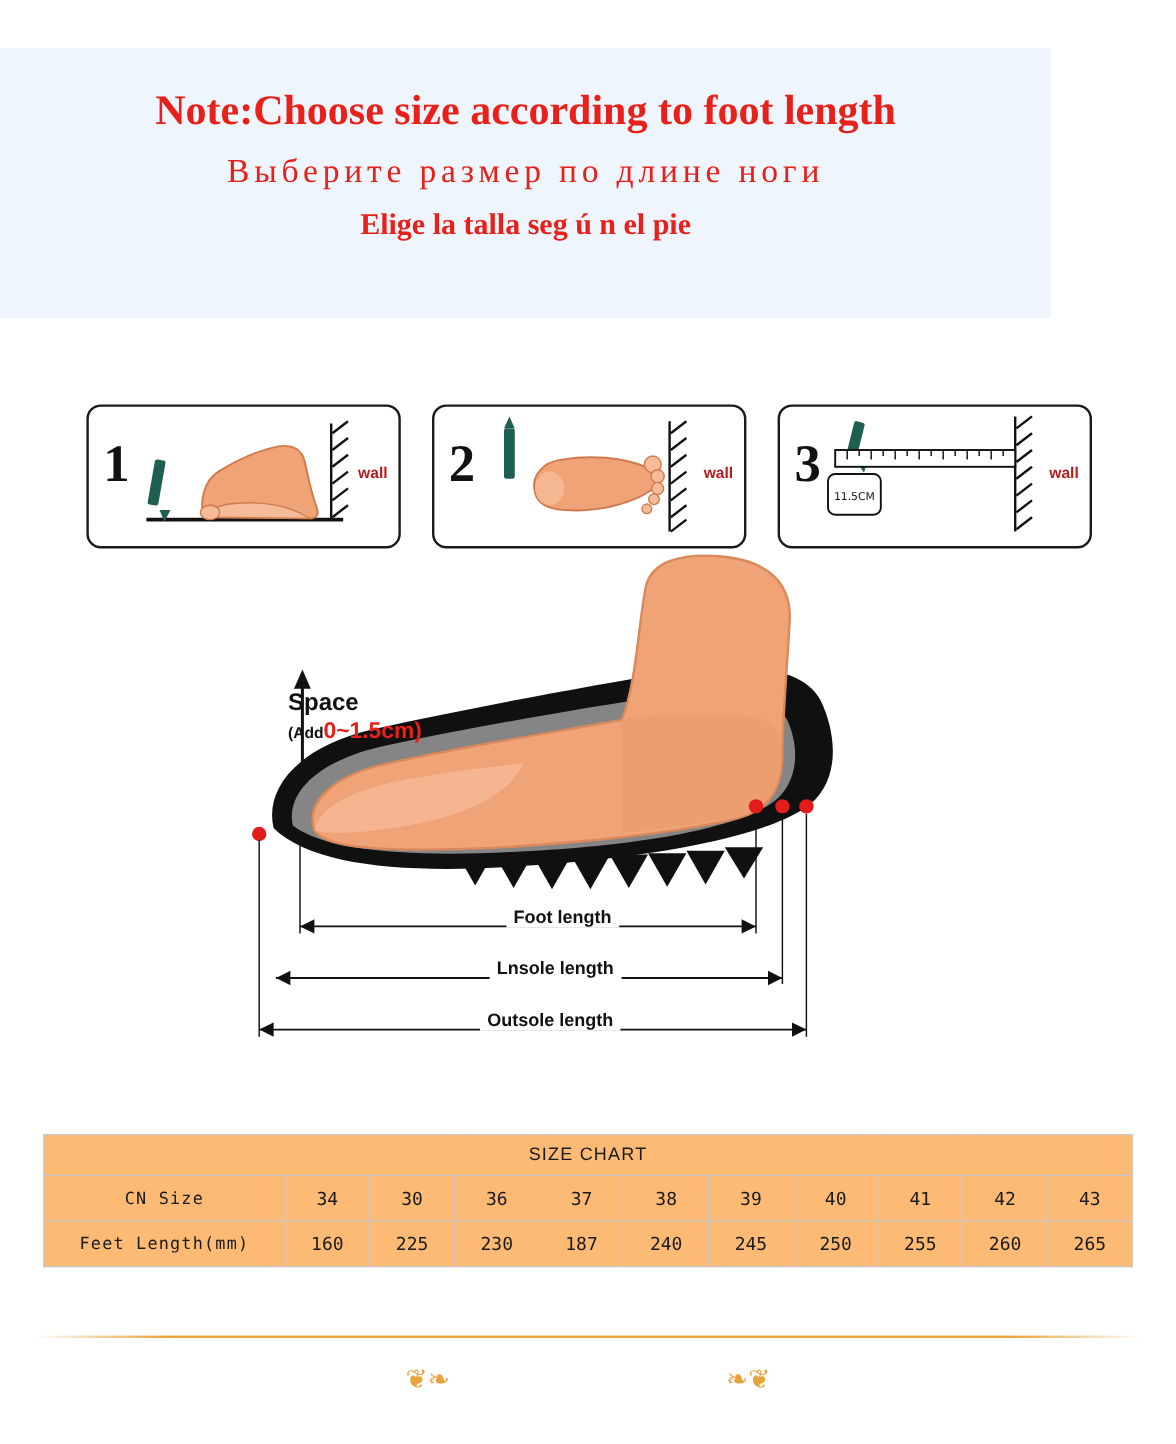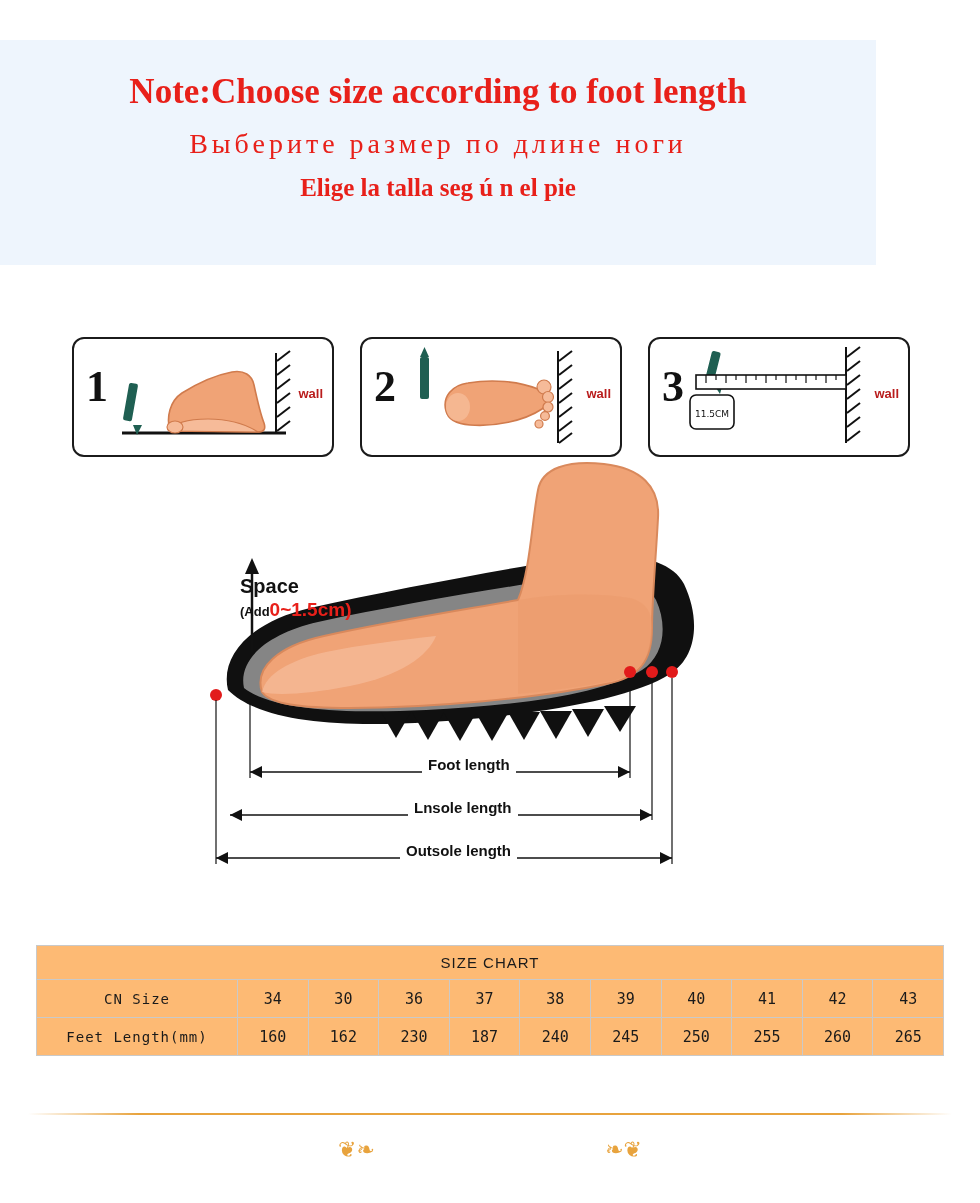--- a/index.html
+++ b/index.html
@@ -417,21 +417,21 @@
     <td>38</td>
     <td>39</td>
     <td>40</td>
     <td>41</td>
     <td>42</td>
     <td>43</td>
   </tr>
   <tr>
     <td class="row-head">Feet Length(mm)</td>
     <td>160</td>
-    <td>162</td>
+    <td>225</td>
     <td>230</td>
     <td>187</td>
     <td>240</td>
     <td>245</td>
     <td>250</td>
     <td>255</td>
     <td>260</td>
     <td>265</td>
   </tr>
 </tbody>

